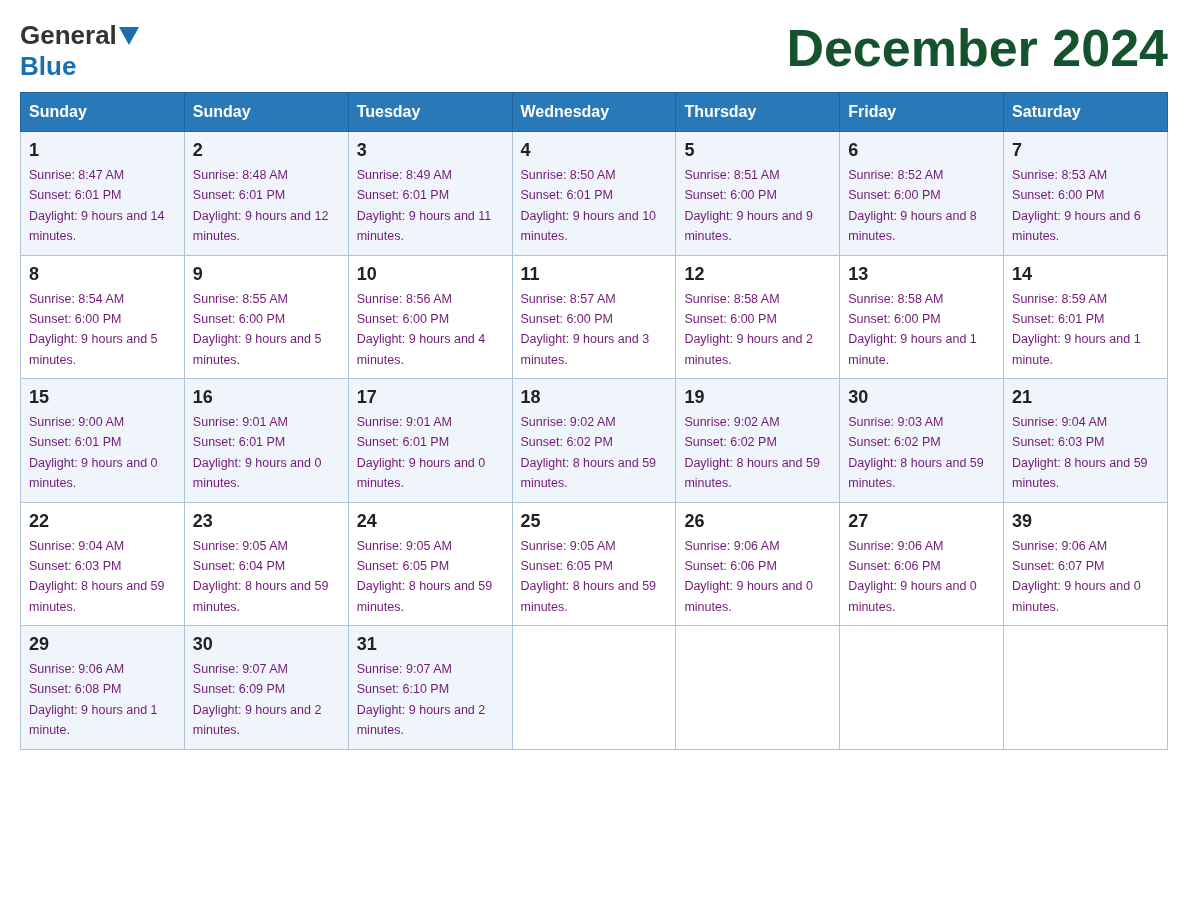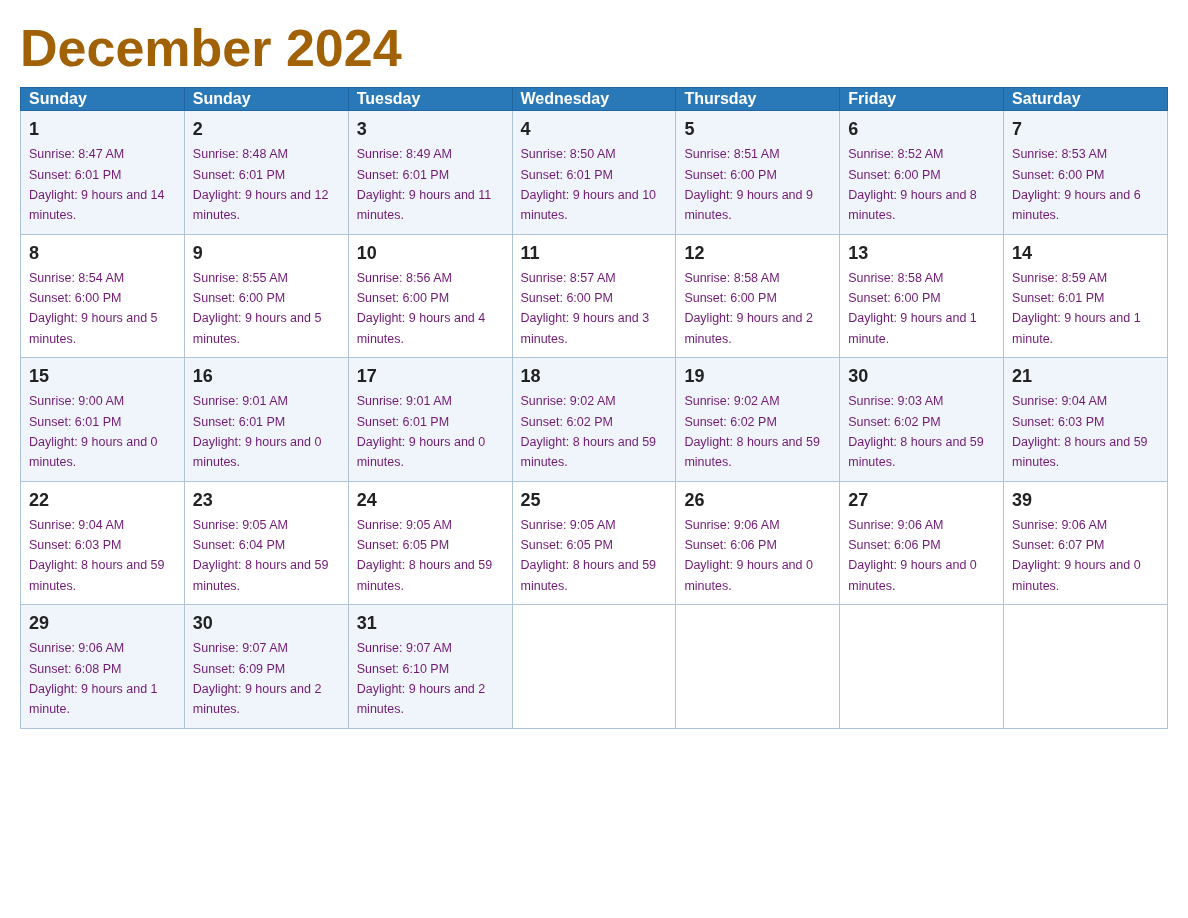--- a/index.html
+++ b/index.html
@@ -42,39 +42,39 @@
       color: #1a6faf;
       font-size: 26px;
       font-weight: bold;
     }
     .title-section {
       text-align: right;
     }
     .month-title {
       font-size: 52px;
       font-weight: bold;
-      color: #a16207;
+      color: #14532d;
       line-height: 1.1;
     }
     .location {
       font-size: 22px;
       color: #444;
       margin-top: 4px;
     }
     table {
       width: 100%;
       border-collapse: collapse;
       margin-top: 10px;
     }
     thead tr th {
       background-color: #2979b8;
       color: #fff;
       font-size: 16px;
       font-weight: bold;
-      padding: 2px 8px;
+      padding: 10px 8px;
       text-align: left;
       border: 1px solid #2065a0;
     }
     tbody tr td {
       border: 1px solid #b0c4d8;
       vertical-align: top;
       padding: 8px;
       width: 14.28%;
       min-height: 100px;
     }
@@ -97,20 +97,27 @@
       line-height: 1.55;
     }
     .empty-cell {
       background-color: #fff !important;
     }
   </style>
 </head>
 <body>
 
 <div class="header">
+  <div class="logo">
+    <div class="logo-text">
+      <span class="logo-general">General</span>
+      <span class="logo-triangle"></span>
+    </div>
+    <span class="logo-blue">Blue</span>
+  </div>
   <div class="title-section">
     <div class="month-title">December 2024</div>
   </div>
 </div>
 
 <table>
   <thead>
     <tr>
       <th>Sunday</th>
       <th>Sunday</th>

